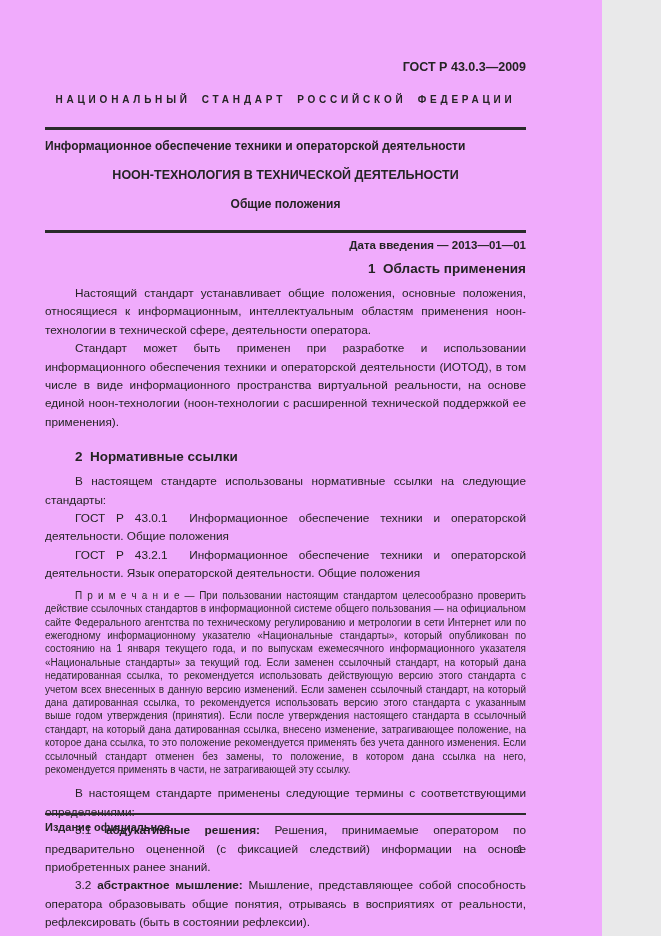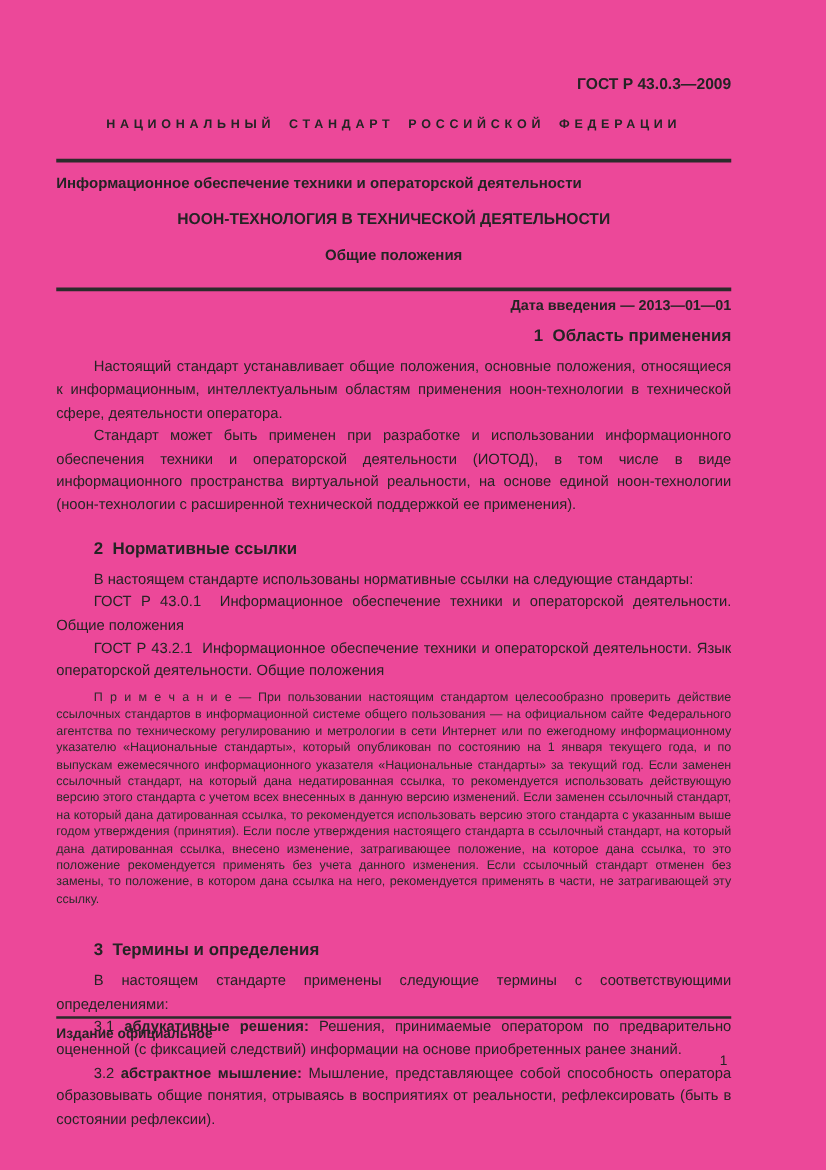--- a/index.html
+++ b/index.html
@@ -3,24 +3,24 @@
 <meta charset="utf-8">
 <style>
   html, body {
     margin: 0;
     padding: 0;
     background: #e9e9ea;
     font-family: "Liberation Sans", "DejaVu Sans", sans-serif;
   }
   .page {
     position: relative;
-    width: 661px;
+    width: 602px;
     height: 936px;
     box-sizing: border-box;
-    background: #ec4899;
+    background: #f0abfc;
     color: #242424;
     padding: 60px 76px 0 45px;
     overflow: hidden;
   }
   .doc-code {
     text-align: right;
     font-weight: bold;
     font-size: 12.5px;
     line-height: 14px;
   }
@@ -142,21 +142,20 @@
   <h2 class="section-heading first">1&nbsp;&nbsp;Область применения</h2>
   <p class="body-text after-heading">Настоящий стандарт устанавливает общие положения, основные положения, относящиеся к информационным, интеллектуальным областям применения ноон-технологии в технической сфере, деятельности оператора.</p>
   <p class="body-text">Стандарт может быть применен при разработке и использовании информационного обеспечения техники и операторской деятельности (ИОТОД), в том числе в виде информационного пространства виртуальной реальности, на основе единой ноон-технологии (ноон-технологии с расширенной технической поддержкой ее применения).</p>
 
   <h2 class="section-heading">2&nbsp;&nbsp;Нормативные ссылки</h2>
   <p class="body-text after-heading">В настоящем стандарте использованы нормативные ссылки на следующие стандарты:</p>
   <p class="body-text">ГОСТ Р 43.0.1&nbsp; Информационное обеспечение техники и операторской деятельности. Общие положения</p>
   <p class="body-text">ГОСТ Р 43.2.1&nbsp; Информационное обеспечение техники и операторской деятельности. Язык операторской деятельности. Общие положения</p>
   <p class="note"><span class="note-label">П р и м е ч а н и е</span> <span>— При пользовании настоящим стандартом целесообразно проверить действие ссылочных стандартов в информационной системе общего пользования — на официальном сайте Федерального агентства по техническому регулированию и метрологии в сети Интернет или по ежегодному информационному указателю «Национальные стандарты», который опубликован по состоянию на 1 января текущего года, и по выпускам ежемесячного информационного указателя «Национальные стандарты» за текущий год. Если заменен ссылочный стандарт, на который дана недатированная ссылка, то рекомендуется использовать действующую версию этого стандарта с учетом всех внесенных в данную версию изменений. Если заменен ссылочный стандарт, на который дана датированная ссылка, то рекомендуется использовать версию этого стандарта с указанным выше годом утверждения (принятия). Если после утверждения настоящего стандарта в ссылочный стандарт, на который дана датированная ссылка, внесено изменение, затрагивающее положение, на которое дана ссылка, то это положение рекомендуется применять без учета данного изменения. Если ссылочный стандарт отменен без замены, то положение, в котором дана ссылка на него, рекомендуется применять в части, не затрагивающей эту ссылку.</span></p>
 
-  <h2 class="section-heading gap-large">3&nbsp;&nbsp;Термины и определения</h2>
   <p class="body-text after-heading">В настоящем стандарте применены следующие термины с соответствующими определениями:</p>
   <p class="body-text"><span>3.1</span> <span class="term-bold">абдукативные решения:</span> <span>Решения, принимаемые оператором по предварительно оцененной (с фиксацией следствий) информации на основе приобретенных ранее знаний.</span></p>
   <p class="body-text"><span>3.2</span> <span class="term-bold">абстрактное мышление:</span> <span>Мышление, представляющее собой способность оператора образовывать общие понятия, отрываясь в восприятиях от реальности, рефлексировать (быть в состоянии рефлексии).</span></p>
 
   <div class="footer">
     <div class="footer-rule"></div>
     <div class="edition">Издание официальное</div>
     <div class="page-number">1</div>
   </div>
 

